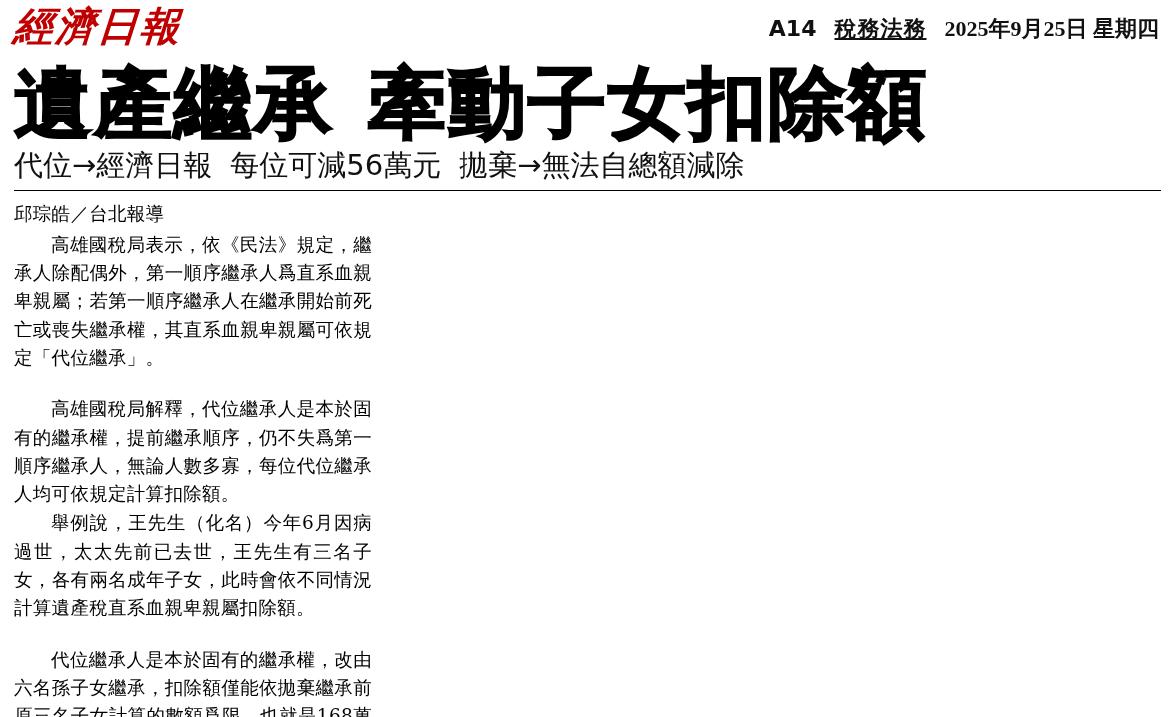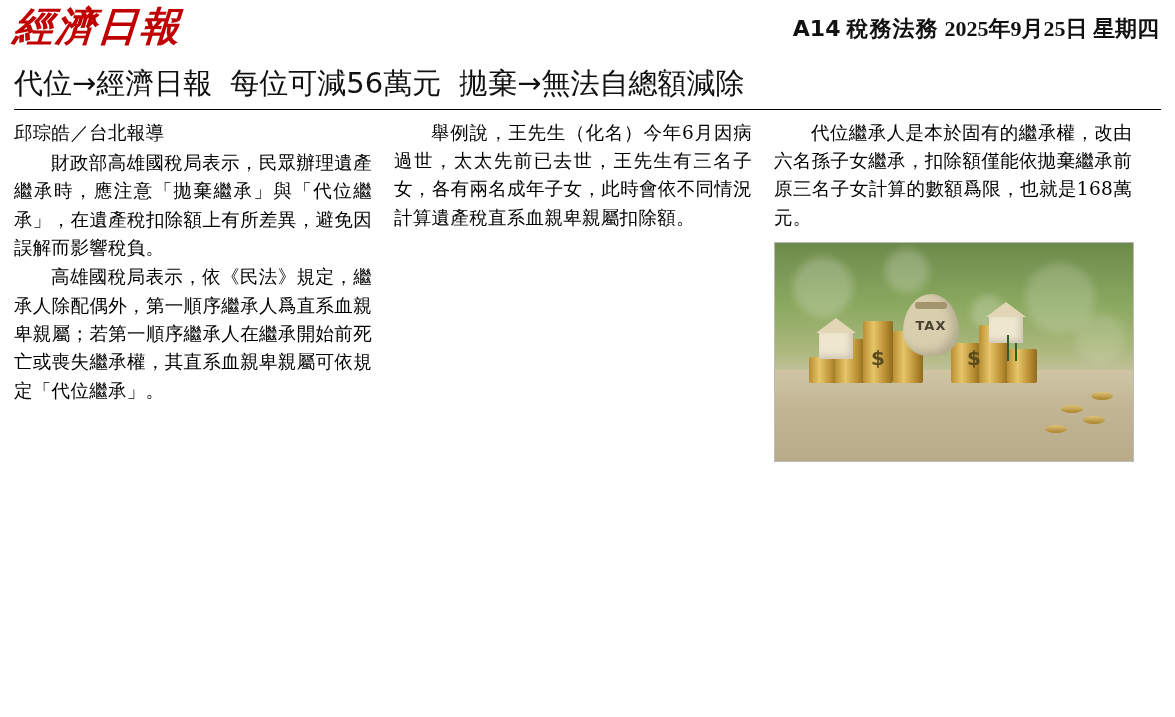--- a/index.html
+++ b/index.html
@@ -40,29 +40,29 @@
     font-style: italic;
     transform: skewX(-4deg);
     white-space: nowrap;
   }
   .masthead-right {
     position: absolute;
     right: 2px;
     top: 14px;
     display: flex;
     align-items: baseline;
-    gap: 6px;
+    gap: 18px;
     font-family: "DejaVu Sans", "Liberation Sans", sans-serif;
     font-size: 22px;
     font-weight: bold;
     color: #111;
     white-space: nowrap;
   }
   .masthead-right .page-num { letter-spacing: 0px; }
-  .masthead-right .section { letter-spacing: 1px; }
+  .masthead-right .section { letter-spacing: 1px; text-decoration: underline; }
   .masthead-right .date { letter-spacing: 0px; font-family: Liberation Serif, serif; }
 
   
   .headline {
     margin-top: 2px;
     font-family: "DejaVu Sans", "Liberation Sans", sans-serif;
     font-weight: bold;
     font-size: 78px;
     line-height: 1.02;
     letter-spacing: 2px;
@@ -89,20 +89,21 @@
     border-top: 1px solid #000;
     width: 100%;
   }
 
   
   .columns {
     display: flex;
     margin-top: 9px;
     gap: 22px;
     height: 455px;
+    flex-direction: column;
   }
   .col {
     width: 358px;
     font-family: "DejaVu Serif", "Liberation Serif", serif;
     font-size: 18.5px;
     line-height: 1.53;
     text-align: justify;
     color: #000;
   }
   .col p {
@@ -207,36 +208,39 @@
 
   <div class="masthead">
     <div class="logo">經濟日報</div>
     <div class="masthead-right">
       <span class="page-num">A14</span>
       <span class="section">稅務法務</span>
       <span class="date">2025年9月25日 星期四</span>
     </div>
   </div>
 
+  <div class="headline">
+    <span>遺產繼承</span><span class="gap"></span><span>牽動子女扣除額</span>
+  </div>
 
   <div class="subhead">
     <span>代位→經濟日報</span><span class="sgap"></span><span>每位可減56萬元</span><span class="sgap"></span><span>拋棄→無法自總額減除</span>
   </div>
 
   <div class="rule"></div>
 
   <div class="columns">
 
     <div class="col">
       <p class="byline">邱琮皓／台北報導</p>
-      <p>財政部高雄國稅局表示，民眾辦理遺產繼承時，應注意「拋棄繼承」與「代位繼承」，在遺產稅扣除額上有所差異，避免因誤解而影響稅負。</p>
       <p>高雄國稅局表示，依《民法》規定，繼承人除配偶外，第一順序繼承人爲直系血親卑親屬；若第一順序繼承人在繼承開始前死亡或喪失繼承權，其直系血親卑親屬可依規定「代位繼承」。</p>
     </div>
 
     <div class="col">
+      <p>高雄國稅局解釋，代位繼承人是本於固有的繼承權，提前繼承順序，仍不失爲第一順序繼承人，無論人數多寡，每位代位繼承人均可依規定計算扣除額。</p>
       <p>舉例說，王先生（化名）今年6月因病過世，太太先前已去世，王先生有三名子女，各有兩名成年子女，此時會依不同情況計算遺產稅直系血親卑親屬扣除額。</p>
     </div>
 
     <div class="col">
       <p>代位繼承人是本於固有的繼承權，改由六名孫子女繼承，扣除額僅能依拋棄繼承前原三名子女計算的數額爲限，也就是168萬元。</p>
 
       <div class="photo">
         <div class="blur-bokeh" style="width:60px;height:60px;left:18px;top:14px;"></div>
         <div class="blur-bokeh" style="width:44px;height:44px;left:110px;top:6px;"></div>
         <div class="blur-bokeh" style="width:70px;height:70px;left:250px;top:20px;background:rgba(255,255,255,0.18);"></div>

